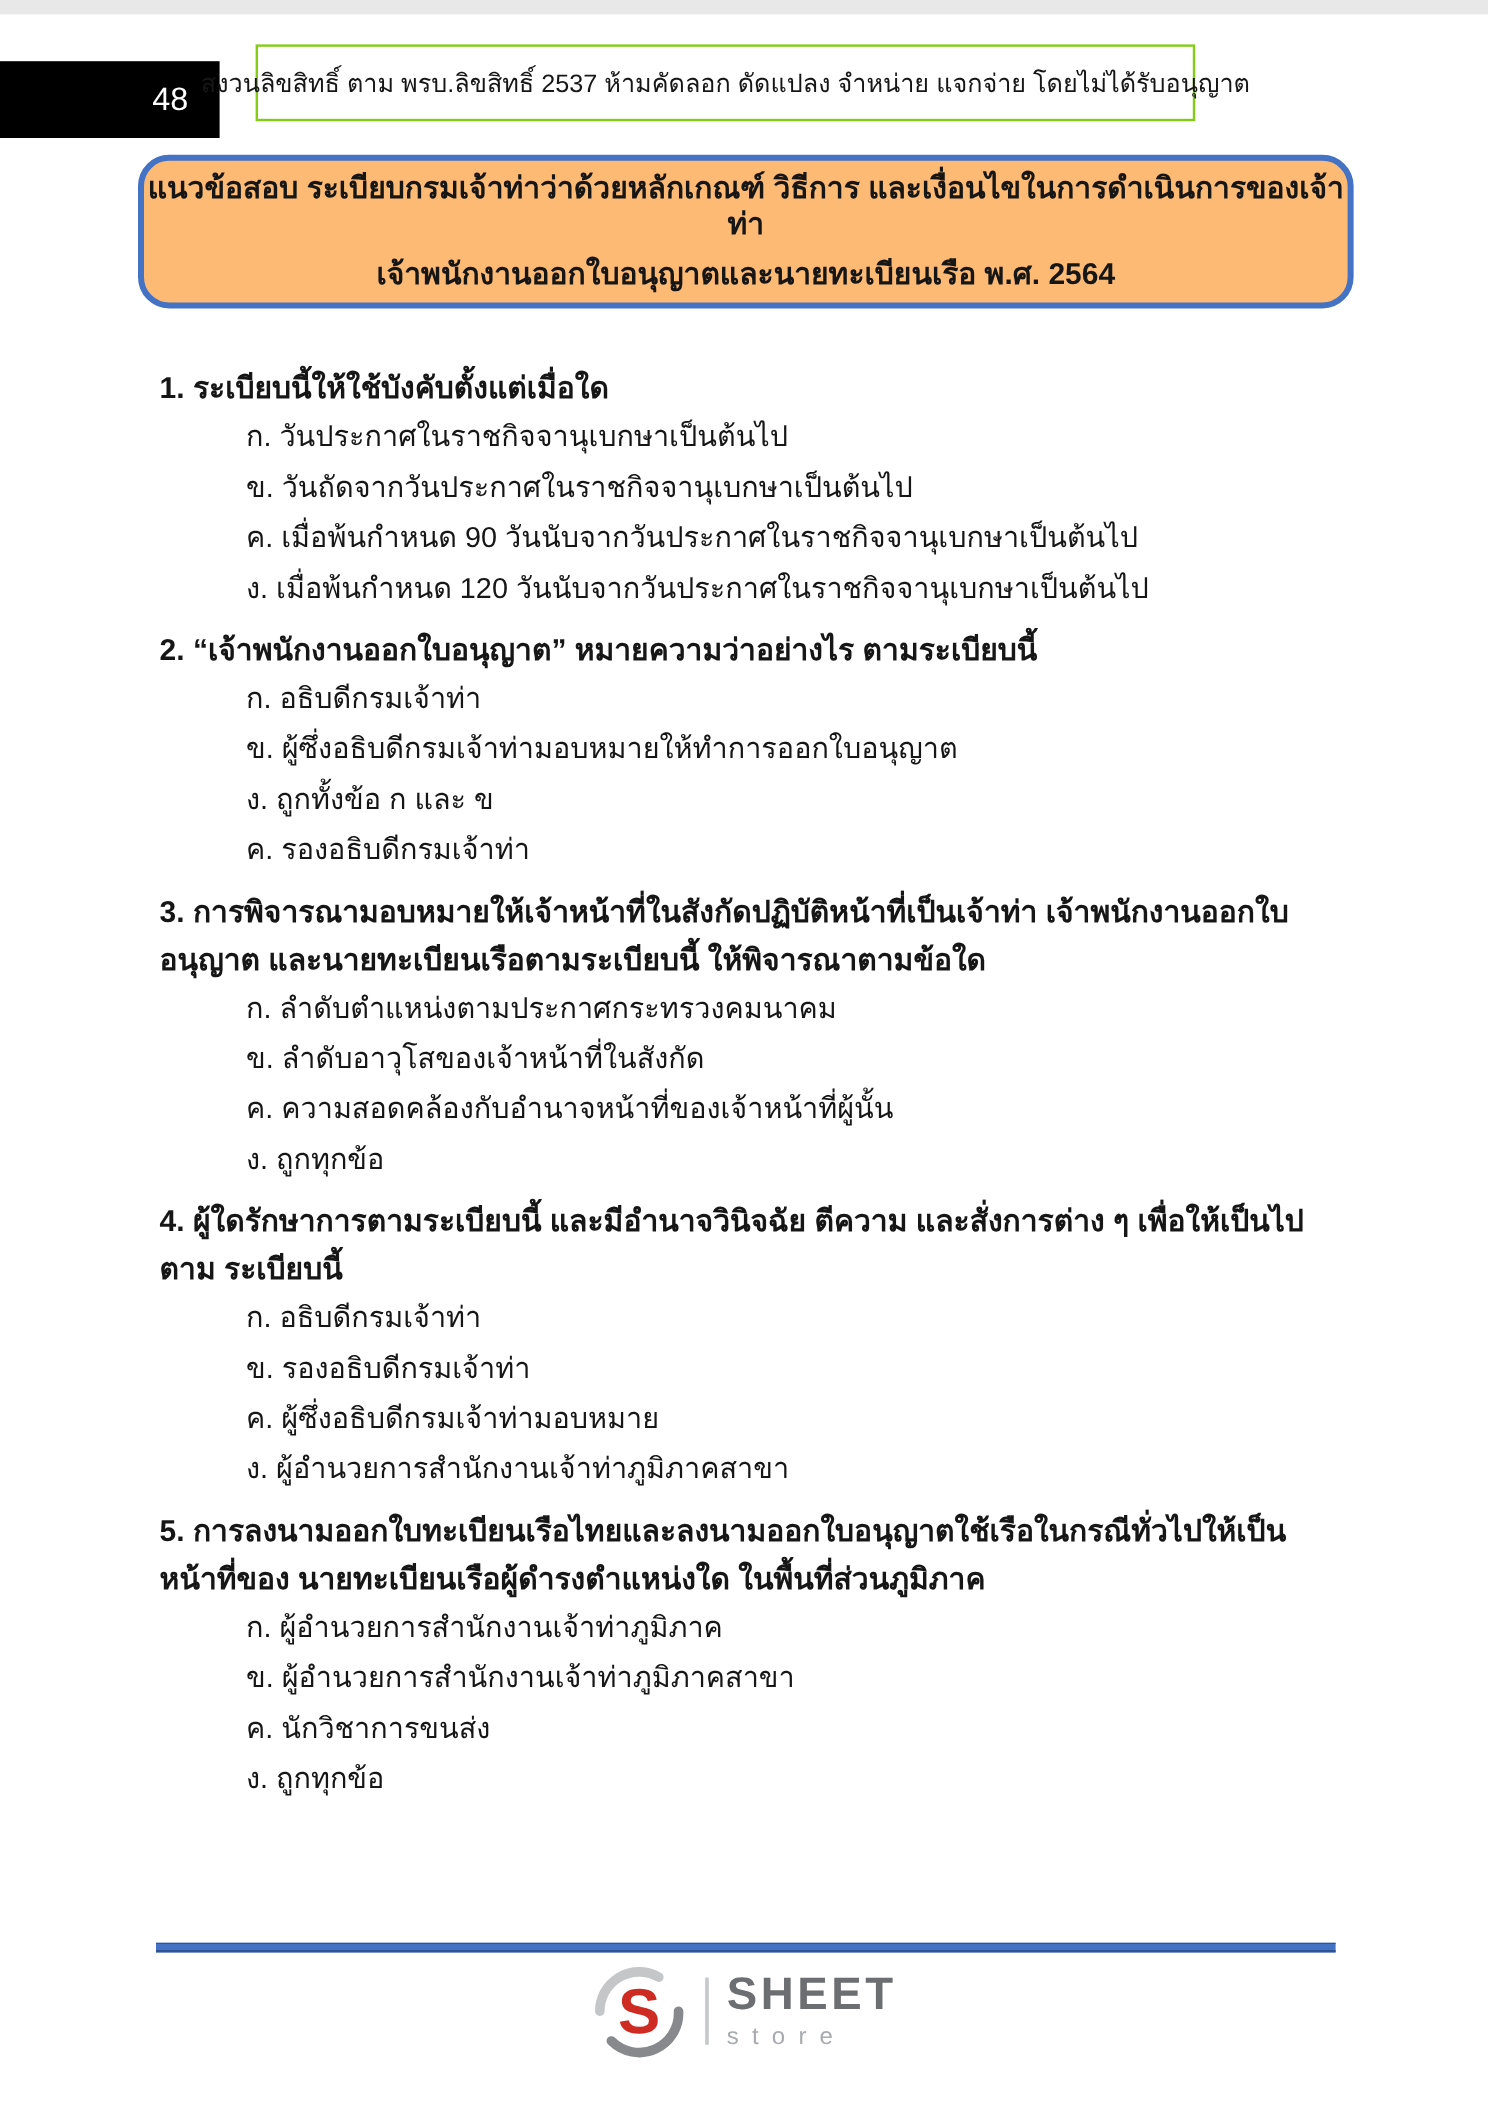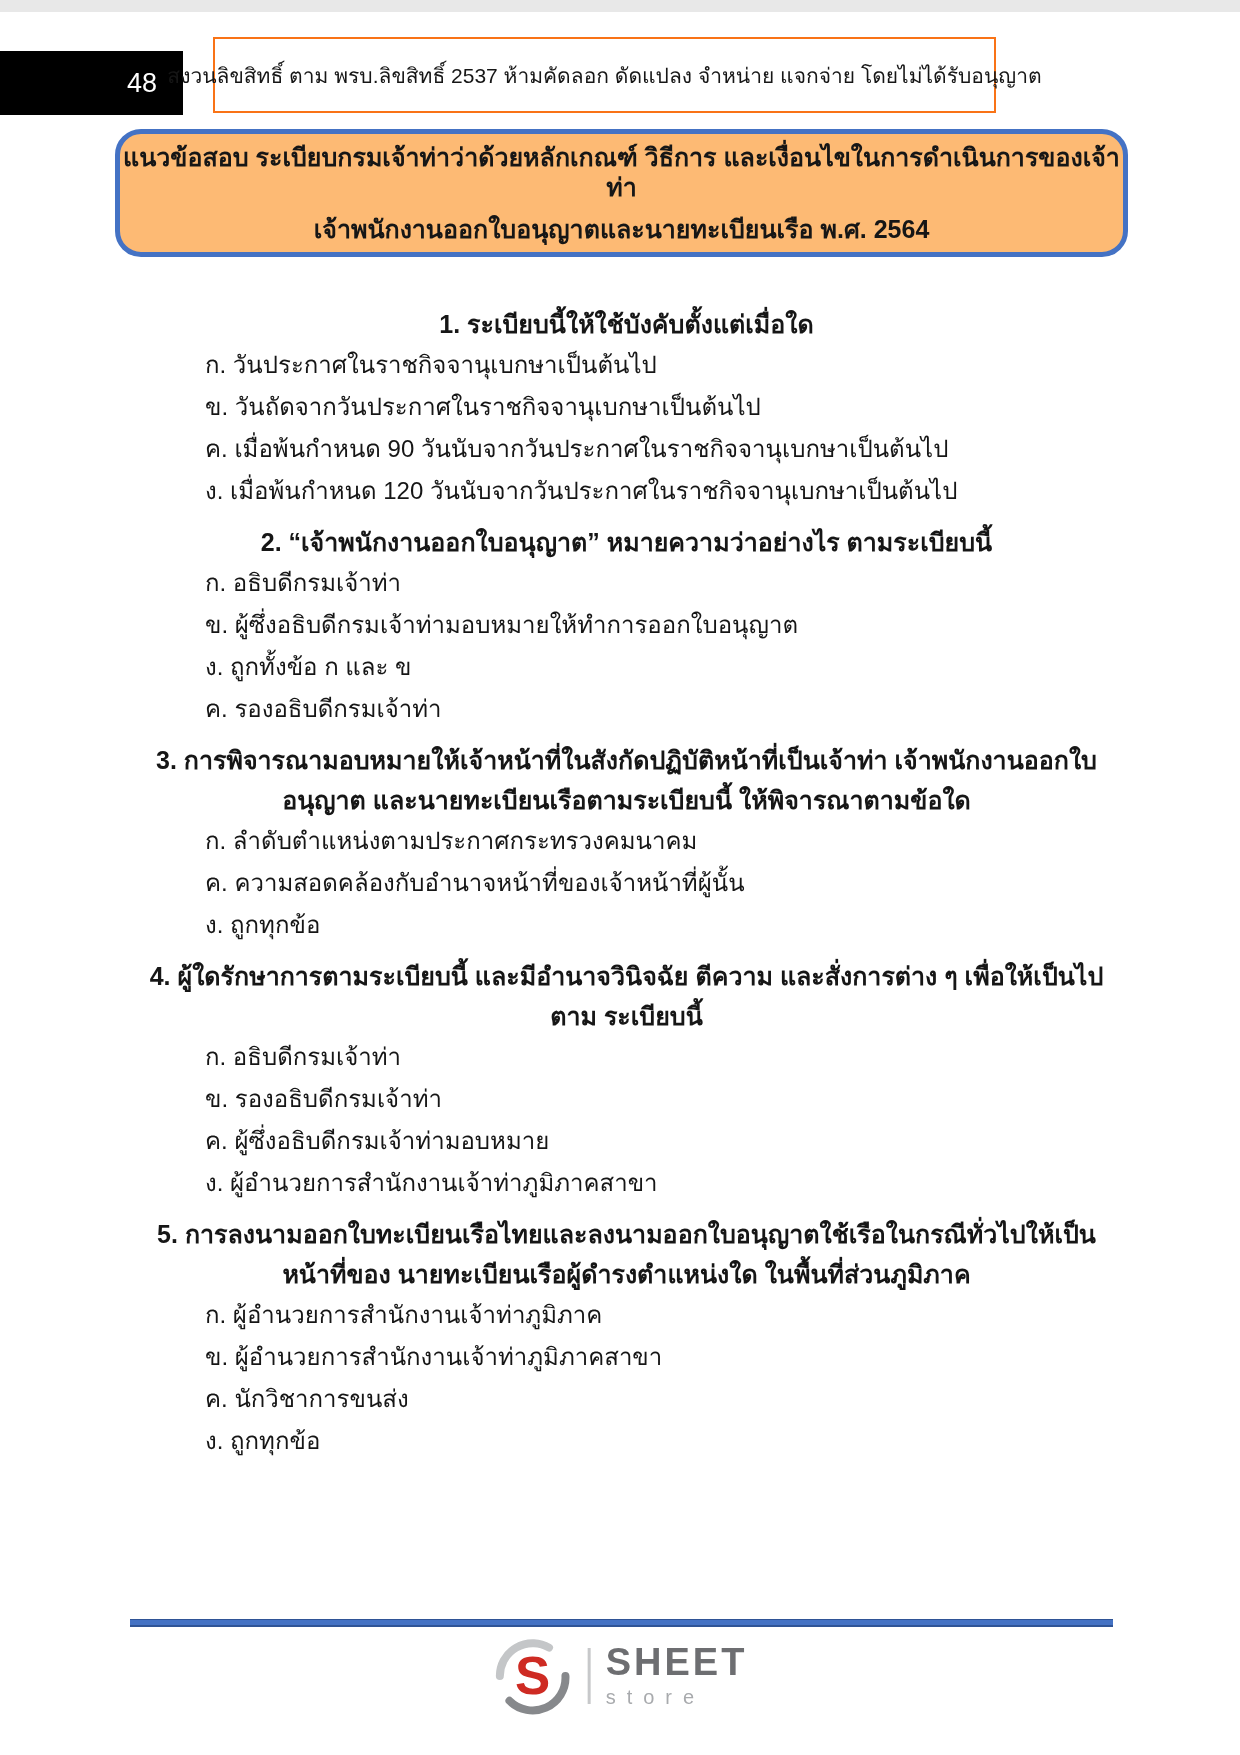--- a/index.html
+++ b/index.html
@@ -21,22 +21,22 @@
     background:#000;
     color:#fff;
     display:flex; align-items:center; justify-content:flex-end;
     padding-right:26px;
     font-size:27px;
   }
 
   
   .copyright-box {
     position:absolute; left:213px; top:25px;
-    width:783px; height:76px;
-    border:2px solid #f97316;
+    width:783px; height:64px;
+    border:2px solid #84cc16;
     background:#fff;
     display:flex; align-items:center; justify-content:center;
     font-size:21px;
     white-space:nowrap;
   }
 
   
   .title-box {
     position:absolute; left:115px; top:117px;
     width:1013px; height:128px;
@@ -58,21 +58,20 @@
   .questions {
     position:absolute; left:133px; top:292px;
     width:987px;
   }
   .question { margin-top:10px; }
   .question:first-child { margin-top:0; }
   .q-text {
     font-weight:700;
     font-size:25px;
     line-height:40px;
-    text-align:center;
   }
   .option {
     padding-left:72px;
     font-size:24px;
     line-height:42px;
     font-weight:400;
   }
 
   
   .footer-rule {
@@ -131,20 +130,21 @@
       <div class="question">
         <div class="q-text">2. “เจ้าพนักงานออกใบอนุญาต” หมายความว่าอย่างไร ตามระเบียบนี้</div>
         <div class="option">ก. อธิบดีกรมเจ้าท่า</div>
         <div class="option">ข. ผู้ซึ่งอธิบดีกรมเจ้าท่ามอบหมายให้ทำการออกใบอนุญาต</div>
         <div class="option">ง. ถูกทั้งข้อ ก และ ข</div>
         <div class="option">ค. รองอธิบดีกรมเจ้าท่า</div>
       </div>
       <div class="question">
         <div class="q-text">3. การพิจารณามอบหมายให้เจ้าหน้าที่ในสังกัดปฏิบัติหน้าที่เป็นเจ้าท่า  เจ้าพนักงานออกใบอนุญาต และนายทะเบียนเรือตามระเบียบนี้ ให้พิจารณาตามข้อใด</div>
         <div class="option">ก. ลำดับตำแหน่งตามประกาศกระทรวงคมนาคม</div>
+        <div class="option">ข. ลำดับอาวุโสของเจ้าหน้าที่ในสังกัด</div>
         <div class="option">ค. ความสอดคล้องกับอำนาจหน้าที่ของเจ้าหน้าที่ผู้นั้น</div>
         <div class="option">ง. ถูกทุกข้อ</div>
       </div>
       <div class="question">
         <div class="q-text">4. ผู้ใดรักษาการตามระเบียบนี้ และมีอำนาจวินิจฉัย ตีความ และสั่งการต่าง ๆ เพื่อให้เป็นไปตาม ระเบียบนี้</div>
         <div class="option">ก. อธิบดีกรมเจ้าท่า</div>
         <div class="option">ข. รองอธิบดีกรมเจ้าท่า</div>
         <div class="option">ค. ผู้ซึ่งอธิบดีกรมเจ้าท่ามอบหมาย</div>
         <div class="option">ง. ผู้อำนวยการสำนักงานเจ้าท่าภูมิภาคสาขา</div>
       </div>

